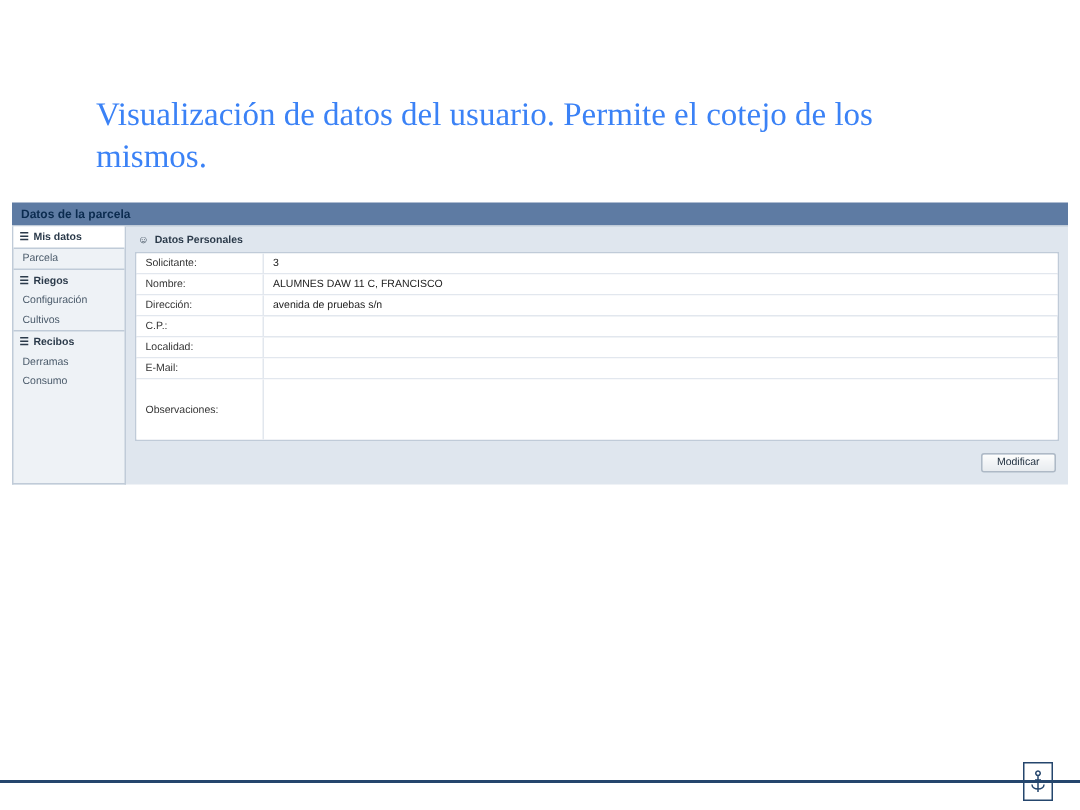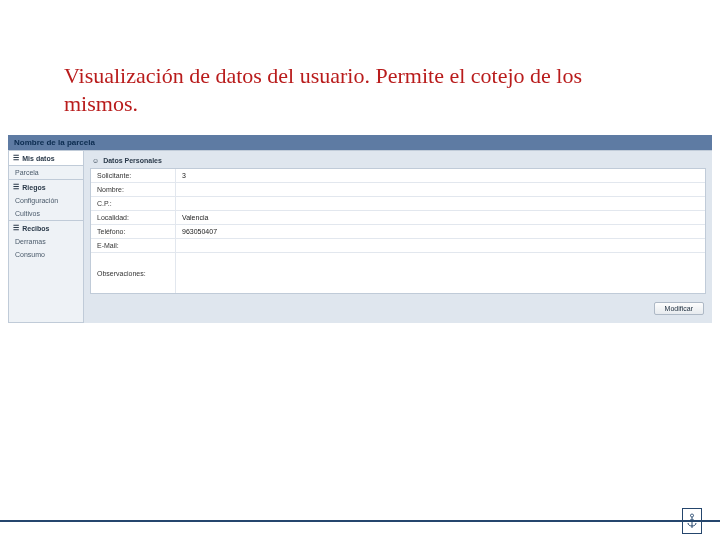--- a/index.html
+++ b/index.html
@@ -1,17 +1,17 @@
 <!DOCTYPE html>
 <html><head>
 <meta charset="utf-8">
 <style>
   html,body{margin:0;padding:0;width:720px;height:540px;font-family:Arial,Helvetica,sans-serif;background:#fff;overflow:hidden}
   .slide{position:relative;width:720px;height:540px}
-  .slide-title{position:absolute;left:64px;top:62px;right:60px;font-family:"Times New Roman",Times,serif;font-size:22px;line-height:1.25;color:#b91c1c}
+  .slide-title{position:absolute;left:64px;top:62px;right:60px;font-family:"Times New Roman",Times,serif;font-size:22px;line-height:1.25;color:#3b82f6}
   .app{position:absolute;left:8px;top:135px;right:8px}
   .blue-bar{background:#5e7ba3;color:#0b2b4f;font-size:8px;font-weight:700;padding:3px 6px}
   .app-body{display:flex;background:#dfe6ee;border-top:1px solid #c0cbd8}
   .sidebar{width:74px;background:#eef2f6;border:1px solid #c0cbd8;border-top:none;font-size:7px;color:#2b3a4a}
   .sb-tab{background:#fff;border-bottom:1px solid #c0cbd8;padding:3px 4px;font-weight:700;display:flex;align-items:center;gap:3px}
   .sb-sub{padding:3px 6px;color:#4a5a6a}
   .sb-group{border-top:1px solid #c0cbd8;padding:3px 4px;font-weight:700;display:flex;align-items:center;gap:3px}
   .sb-item{padding:3px 6px;color:#4a5a6a}
   .glyph{font-size:7px;color:#2b3a4a}
   .content{flex:1;padding:4px 6px 8px 6px;position:relative}
@@ -29,21 +29,21 @@
   .footer-badge{position:absolute;right:18px;bottom:6px;width:18px;height:24px;border:1px solid #25466d;display:flex;align-items:center;justify-content:center}
   .footer-badge svg{display:block}
 </style>
 </head>
 <body>
 
 <div class="slide">
   <div class="slide-title">Visualización de datos del usuario. Permite el cotejo de los mismos.</div>
 
   <div class="app">
-    <div class="blue-bar">Nombre de la parcela</div>
+    <div class="blue-bar">Datos de la parcela</div>
 
     <div class="app-body">
 
       <div class="sidebar">
         <div class="sb-tab">
           <span class="glyph">☰</span>
           <span>Mis datos</span>
         </div>
         <div class="sb-sub">Parcela</div>
 
@@ -70,35 +70,35 @@
 
         <div class="form">
           <div class="row">
             <div class="lbl">Solicitante:</div>
             <div class="val">
                 <input value="3" style="">
               </div>
           </div>
           <div class="row">
             <div class="lbl">Nombre:</div>
+            <div class="val">
+                <input value="ALUMNES DAW 11 C, FRANCISCO" style="">
+              </div>
+          </div>
+          <div class="row">
+            <div class="lbl">Dirección:</div>
+            <div class="val">
+                <input value="avenida de pruebas s/n" style="">
+              </div>
           </div>
           <div class="row">
             <div class="lbl">C.P.:</div>
           </div>
           <div class="row">
             <div class="lbl">Localidad:</div>
-            <div class="val">
-                <input value="Valencia" style="">
-              </div>
-          </div>
-          <div class="row">
-            <div class="lbl">Teléfono:</div>
-            <div class="val">
-                <input value="963050407" style="">
-              </div>
           </div>
           <div class="row">
             <div class="lbl">E-Mail:</div>
             <div class="val">
                 <input value="" style="">
               </div>
           </div>
           <div class="row">
             <div class="lbl">Observaciones:</div>
             <div class="val">

